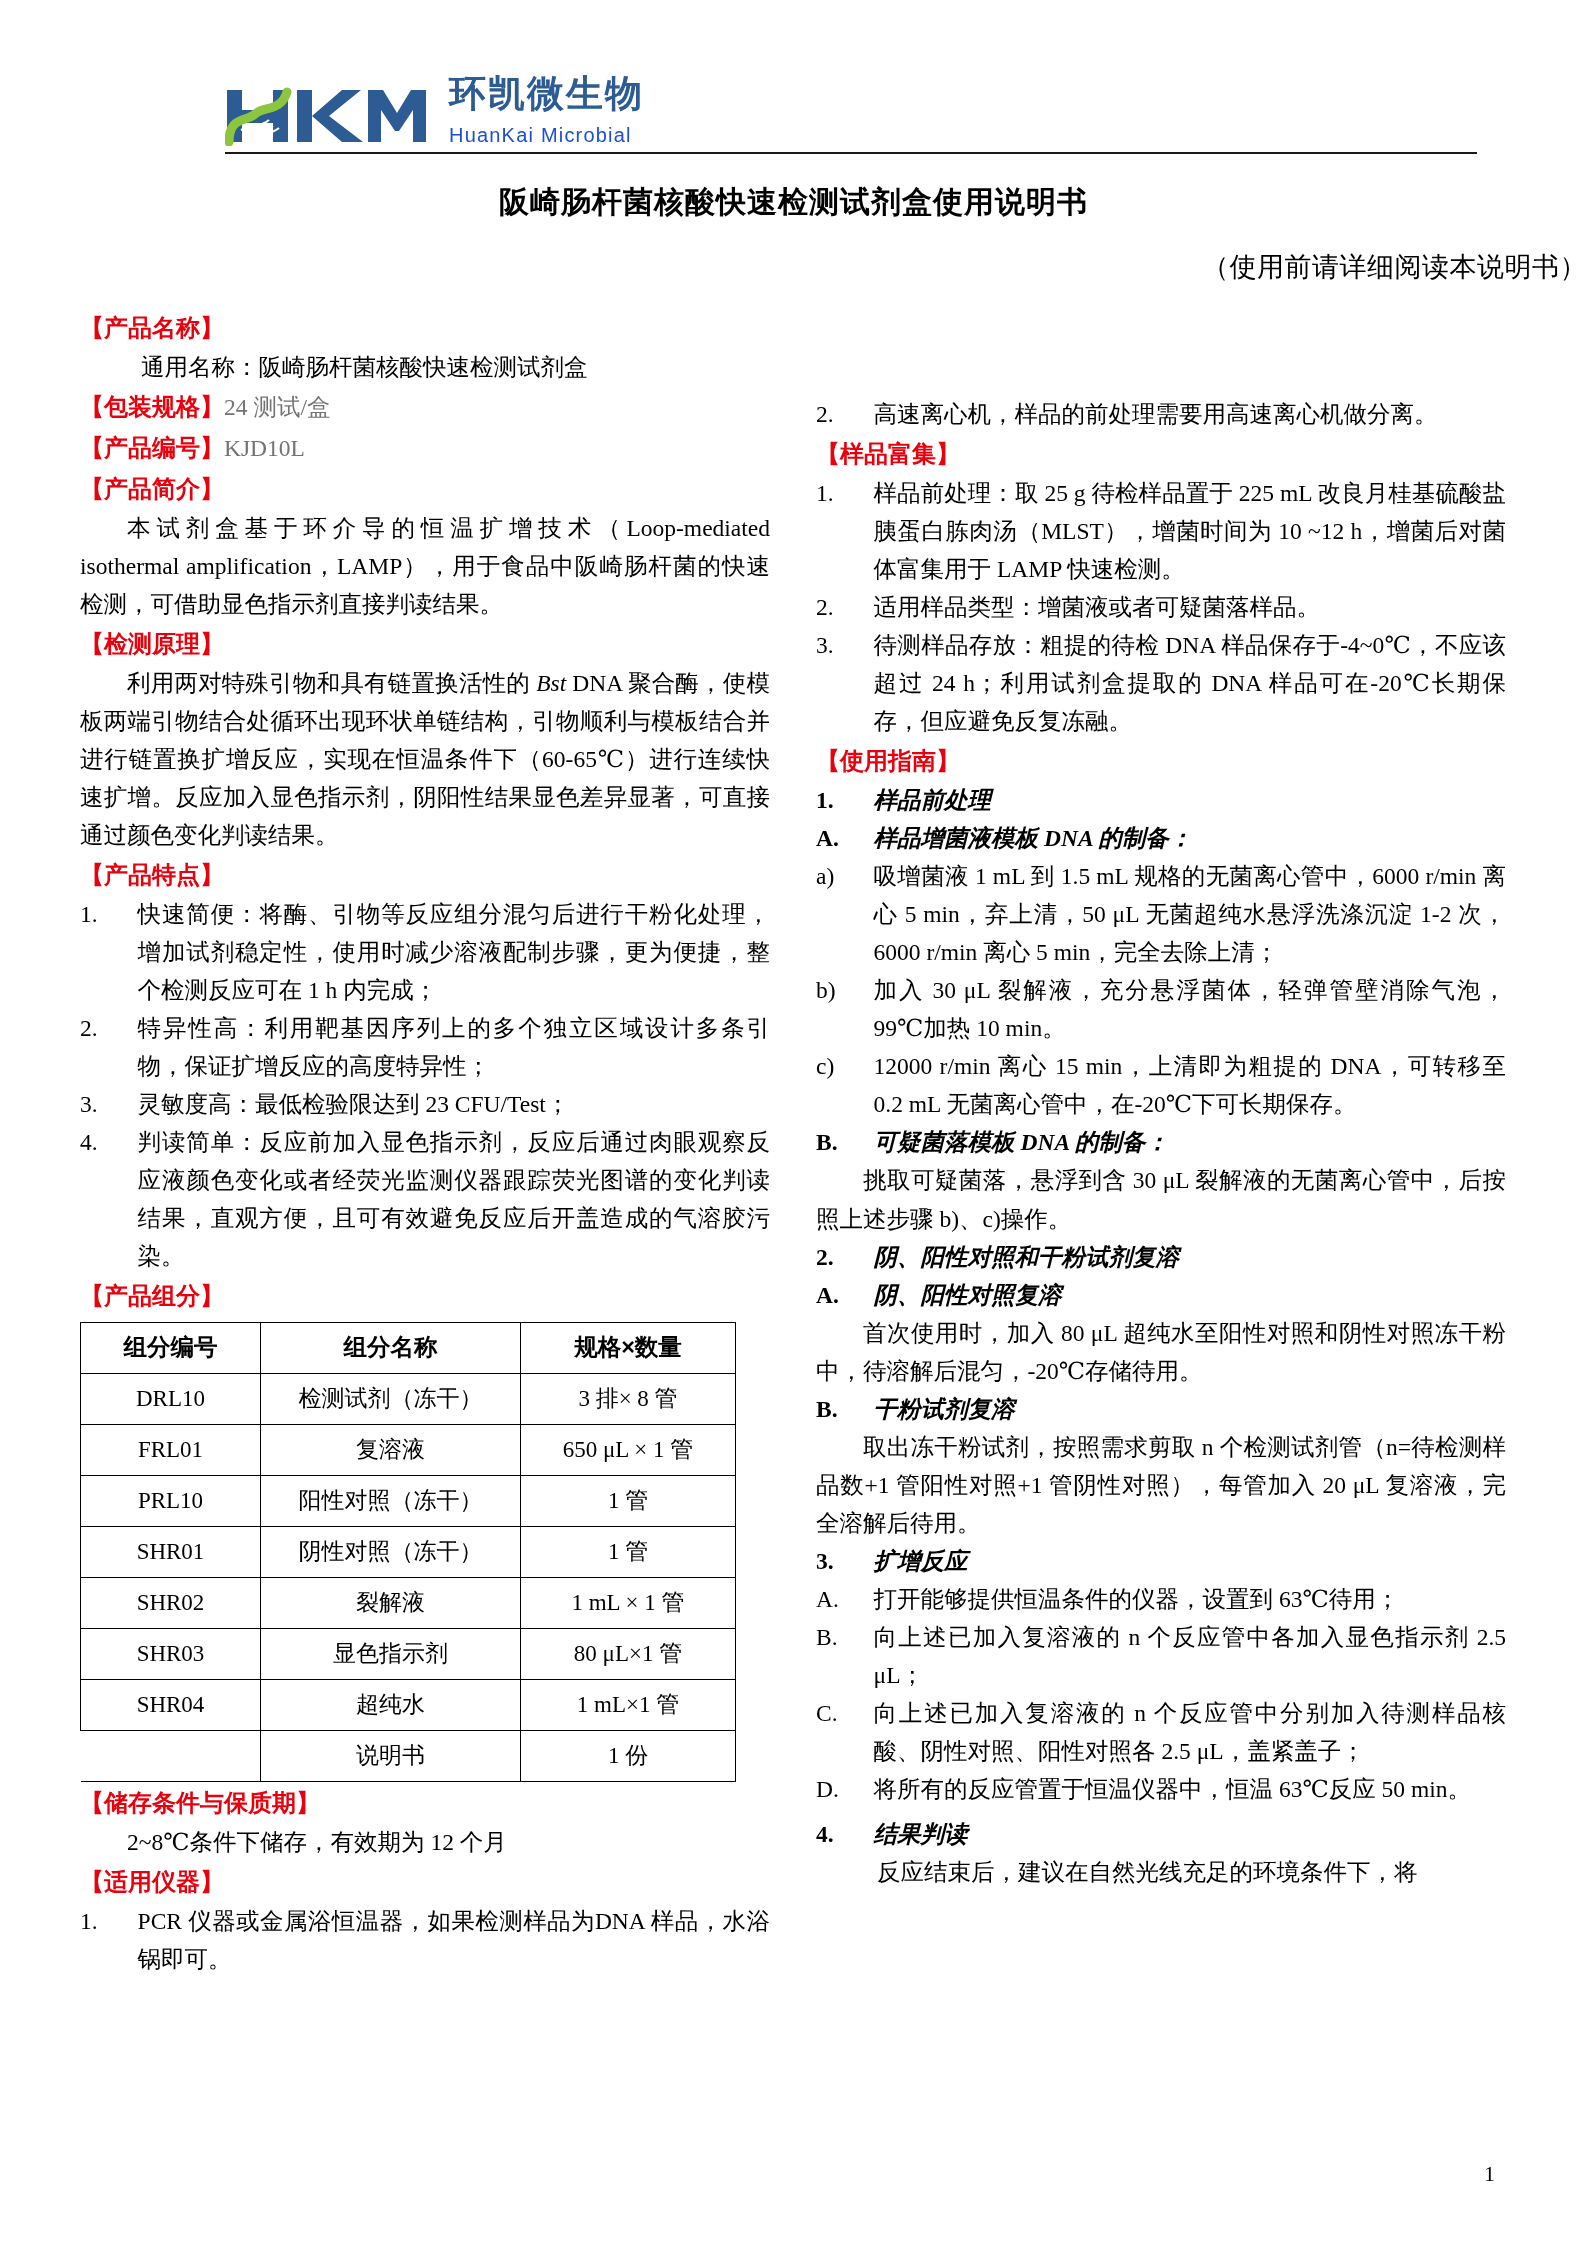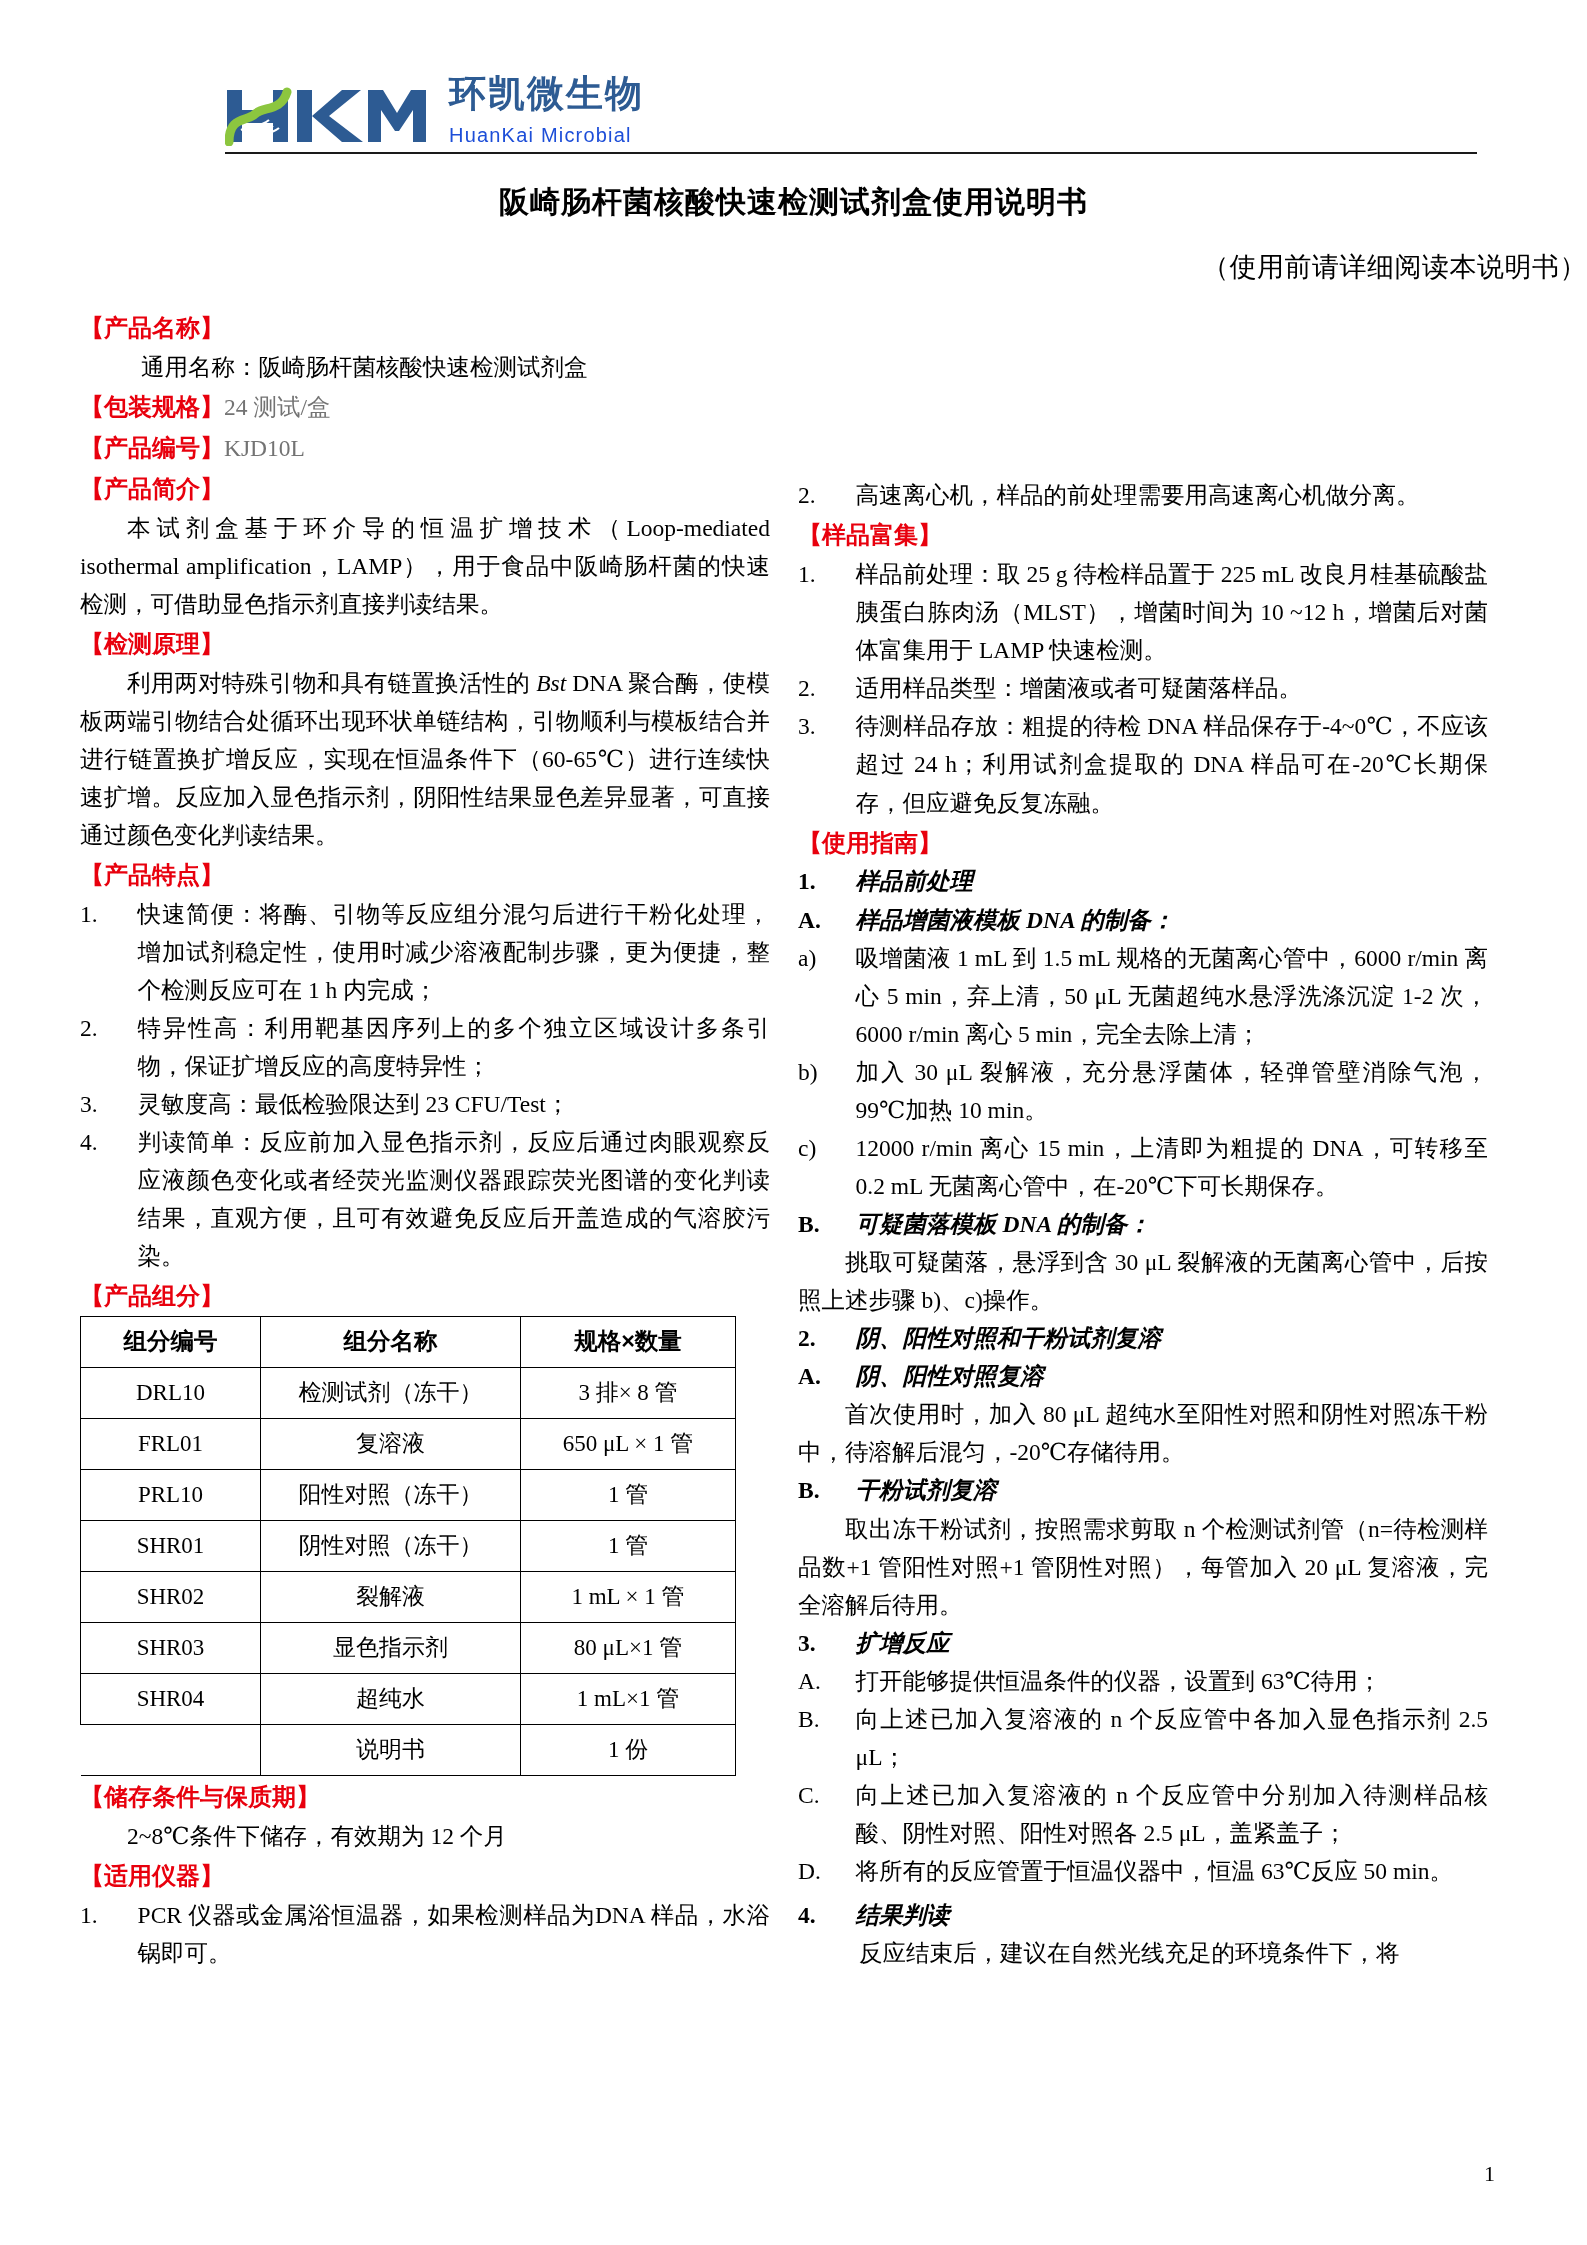--- a/index.html
+++ b/index.html
@@ -77,22 +77,22 @@
     font-size:27px;
     margin-top:26px;
     letter-spacing:0.5px;
   }
 
   
   .columns{
     display:flex;
     margin-top:22px;
     padding:0 72px 0 80px;
-    gap:28px;
-    align-items:flex-end;
+    gap:46px;
+    align-items:center;
   }
   .col{
     width:690px;
     flex:0 0 690px;
     font-size:23.5px;
     line-height:1.62;
   }
 
   
   .sec-head{
@@ -132,20 +132,21 @@
   .lmark.bold{ font-weight:700; }
   .lbody{ flex:1 1 auto; text-align:justify; }
   .lbody.bold{ font-weight:700;font-style:italic; }
 
   .it{ font-style:italic; }
 
   
   table.comp{
     border-collapse:collapse;
     width:640px;
+    margin-top:6px;
     font-size:23px;
     table-layout:fixed;
   }
   table.comp td,table.comp th{
     border:1px solid #000;
     text-align:center;
     padding:4px 2px 6px;
     height:40px;
     font-weight:400;
   }

